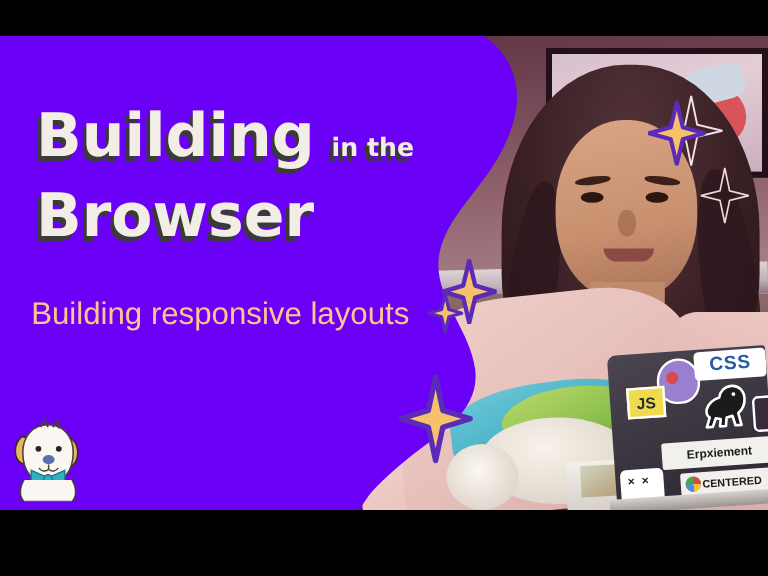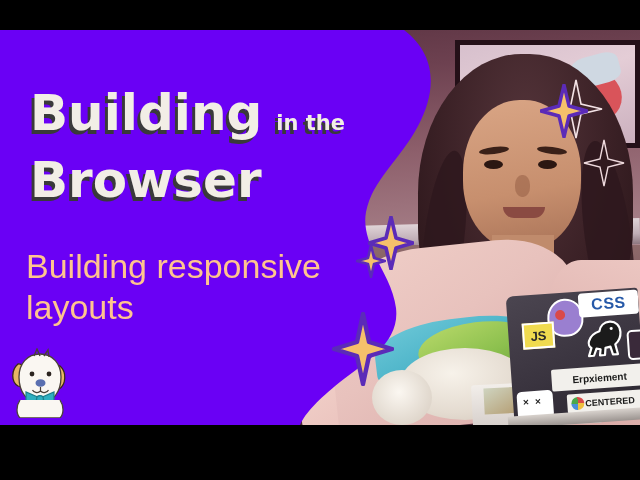--- a/index.html
+++ b/index.html
@@ -130,21 +130,21 @@
   
   .copy{position:absolute;z-index:30;left:0;top:0;}
   .title{position:absolute;left:30px;top:58px;font-size:50px;font-weight:bold;
         color:#f2eee6;letter-spacing:0px;white-space:nowrap;
         font-family:"DejaVu Sans",sans-serif;
         text-shadow:-3px 4px 0 #3a3a3a;line-height:1.0;}
   .title-sm{font-size:21px;margin-left:14px;vertical-align:baseline;}
   .title2{position:absolute;left:30px;top:125px;font-size:50px;font-weight:bold;
         color:#f2eee6;white-space:nowrap;font-family:"DejaVu Sans",sans-serif;
         text-shadow:-3px 4px 0 #3a3a3a;line-height:1.0;}
-  .subtitle{position:absolute;left:26px;top:216px;width:330px;font-size:34px;
+  .subtitle{position:absolute;left:26px;top:216px;width:330px;font-size:26px;
         color:#ffc48e;line-height:1.22;font-family:"Liberation Sans",sans-serif;font-weight:400;}
 
   
   .logo{position:absolute;left:4px;top:318px;width:72px;height:70px;z-index:30;}
 </style>
 </head>
 <body>
 
 <div class="stage">
 

